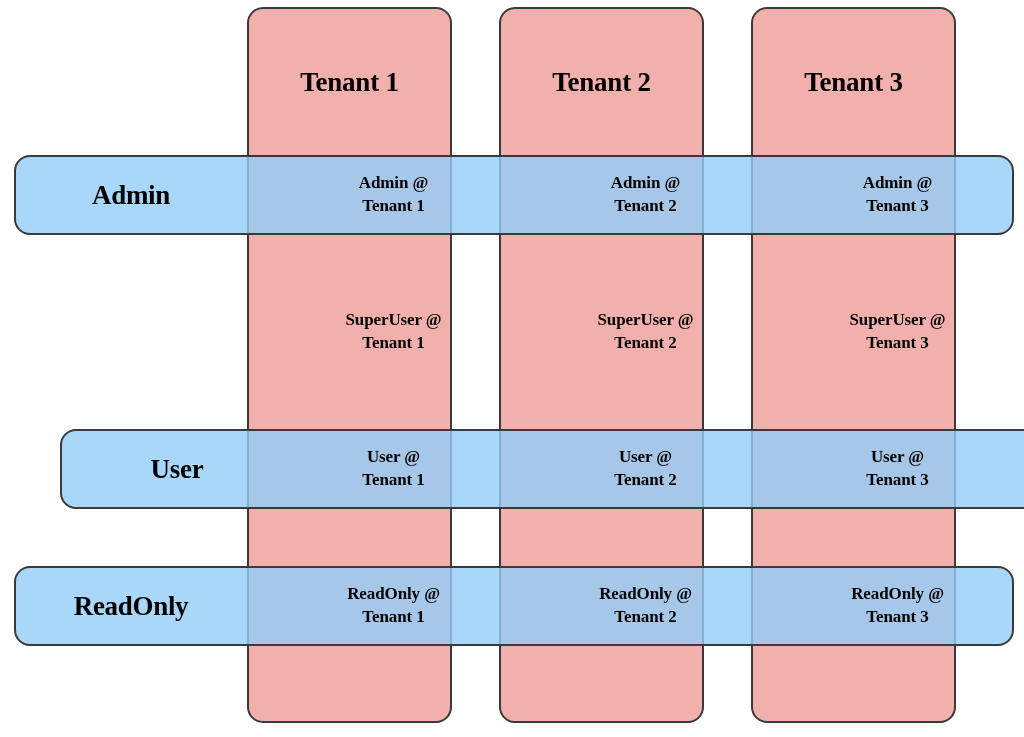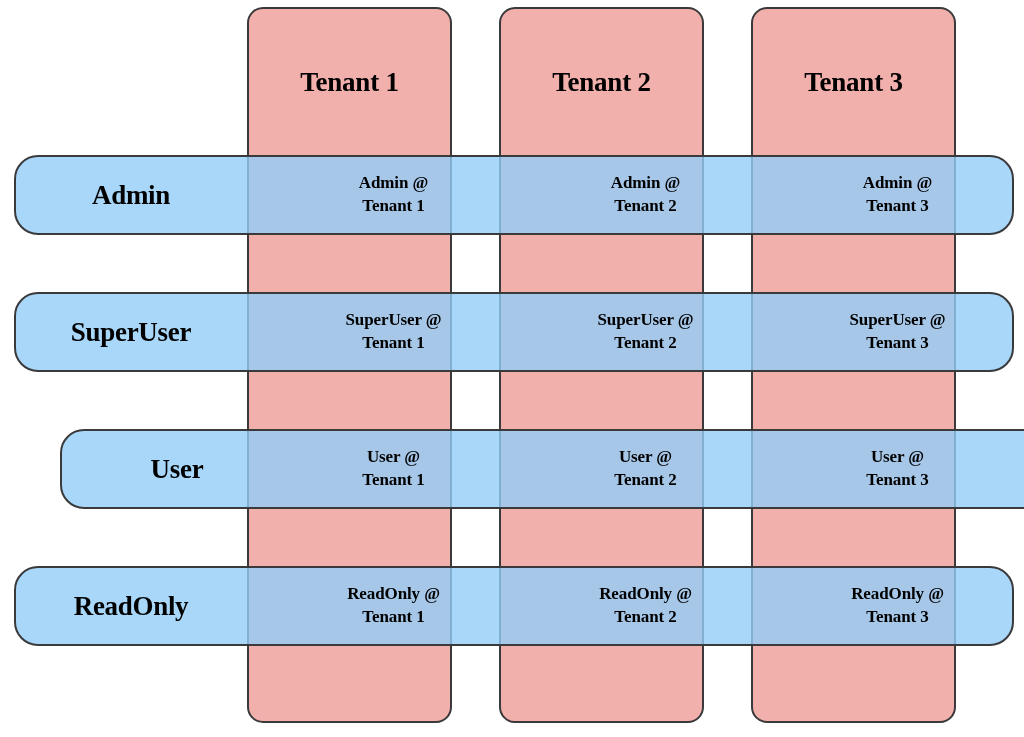--- a/index.html
+++ b/index.html
@@ -43,21 +43,21 @@
     font-weight: bold;
     color: #000000;
     letter-spacing: -0.2px;
   }
 
   
   .role-row {
     position: absolute;
     background: rgba(146, 205, 248, 0.80);
     border: 2px solid #3a3a3c;
-    border-radius: 24px;
+    border-radius: 16px;
     box-sizing: border-box;
     z-index: 3;
   }
   .role-row-label {
     position: absolute;
     left: 0;
     top: 50%;
     transform: translateY(-50%);
     width: 230px;
     text-align: center;
@@ -94,23 +94,20 @@
       <div class="tenant-column-label">Tenant 1</div>
     </div>
     <div class="tenant-column" style="left: 499px; top: 7px; width: 205px; height: 716px;">
       <div class="tenant-column-label">Tenant 2</div>
     </div>
     <div class="tenant-column" style="left: 751px; top: 7px; width: 205px; height: 716px;">
       <div class="tenant-column-label">Tenant 3</div>
     </div>
     <div class="role-row" style="left: 14px; top: 155px; width: 1000px; height: 80px;">
       <div class="role-row-label">Admin</div>
-    </div>
-    <div class="role-row" style="left: 14px; top: 292px; width: 1000px; height: 80px;">
-      <div class="role-row-label">SuperUser</div>
     </div>
     <div class="role-row" style="left: 14px; top: 429px; width: 1000px; height: 80px; margin-left: 46px;">
       <div class="role-row-label">User</div>
     </div>
     <div class="role-row" style="left: 14px; top: 566px; width: 1000px; height: 80px;">
       <div class="role-row-label">ReadOnly</div>
     </div>
     <div class="cell-label" style="left: 247px; width: 205px; top: 195px;">
       <span class="cell-line">Admin @</span>
       <span class="cell-line">Tenant 1</span>

